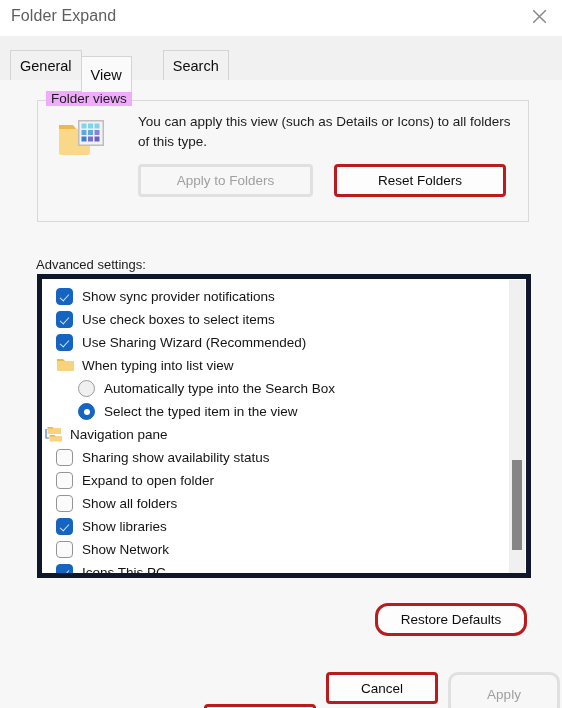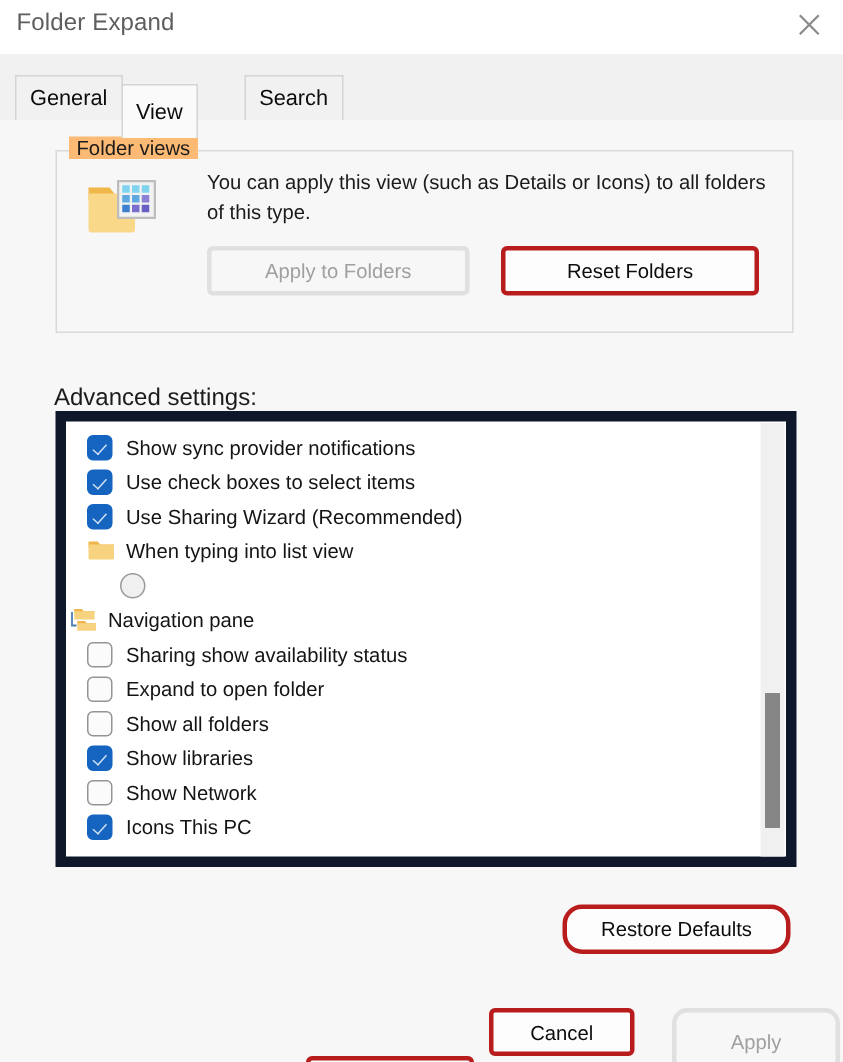--- a/index.html
+++ b/index.html
@@ -88,21 +88,21 @@
   #groupbox {
     position: absolute;
     left: 37px; top: 20px;
     width: 492px; height: 122px;
     box-sizing: border-box;
     border: 1px solid #d9d9d9;
   }
   #groupbox-label {
     position: absolute;
     left: 46px; top: 11px;
-    background: #fdba74;
+    background: #f0abfc;
     padding: 0 5px;
     font-size: 13.5px;
     color: #1b1b1b;
     white-space: nowrap;
   }
 
   
   #folderviews-icon {
     position: absolute;
     left: 56px; top: 35px;
@@ -146,32 +146,32 @@
   #reset-folders {
     position: absolute;
     left: 334px; top: 84px;
     width: 172px; height: 33px;
   }
 
   
   #advanced-label {
     position: absolute;
     left: 36px; top: 177px;
-    font-size: 16px;
+    font-size: 13px;
     color: #1b1b1b;
     white-space: nowrap;
   }
 
   #settings-list {
     position: absolute;
     left: 37px; top: 194px;
     width: 494px; height: 304px;
     box-sizing: border-box;
     background: #ffffff;
-    border: 7px solid #0f172a;
+    border: 5px solid #0f172a;
     overflow: hidden;
   }
   #settings-inner {
     position: absolute;
     left: 0; top: 6px;
     width: 468px;
   }
 
   .row {
     position: relative;
@@ -279,21 +279,21 @@
 
   
   #ok-button {
     position: absolute;
     left: 204px; top: 624px;
     width: 112px; height: 32px;
   }
   #cancel-button {
     position: absolute;
     left: 326px; top: 592px;
-    width: 97px; height: 32px;
+    width: 112px; height: 32px;
   }
   #apply-button {
     position: absolute;
     left: 448px; top: 592px;
     width: 112px; height: 44px; border-radius: 10px;
   }
 </style>
 </head>
 <body>
 
@@ -372,20 +372,25 @@
           <span class="row-icon">
             <svg width="19" height="15" viewBox="0 0 19 15">
               <path d="M1 2 h6 l2 2 h9 v2 H1 Z" fill="#eeb54a"></path>
               <path d="M1 4 h17 v9 a1 1 0 0 1-1 1 H2 a1 1 0 0 1-1-1 Z" fill="#f8d37f"></path>
             </svg>
           </span>
           <span class="label">When typing into list view</span>
         </div>
         <div class="row indent-1">
           <span class="rb off"></span>
+          <span class="label">Automatically type into the Search Box</span>
+        </div>
+        <div class="row indent-1">
+          <span class="rb on"></span>
+          <span class="label">Select the typed item in the view</span>
         </div>
         <div class="row " style="padding-left: 2px;">
           <span class="row-icon">
             <svg width="19" height="17" viewBox="0 0 19 17">
               <path d="M3.5 1 h5 l1.5 1.5 h7 v1.5 H3.5 Z" fill="#eeb54a"></path>
               <path d="M3.5 2.5 h13.5 v5.5 H3.5 Z" fill="#f8d37f"></path>
               <path d="M2 3 v9 h3" stroke="#4a7fb5" stroke-width="1.2" fill="none"></path>
               <path d="M5.5 9 h5 l1.5 1.5 h6 v1.2 H5.5 Z" fill="#eeb54a"></path>
               <path d="M5.5 10.5 h12.5 v5 H5.5 Z" fill="#f8d37f"></path>
             </svg>

